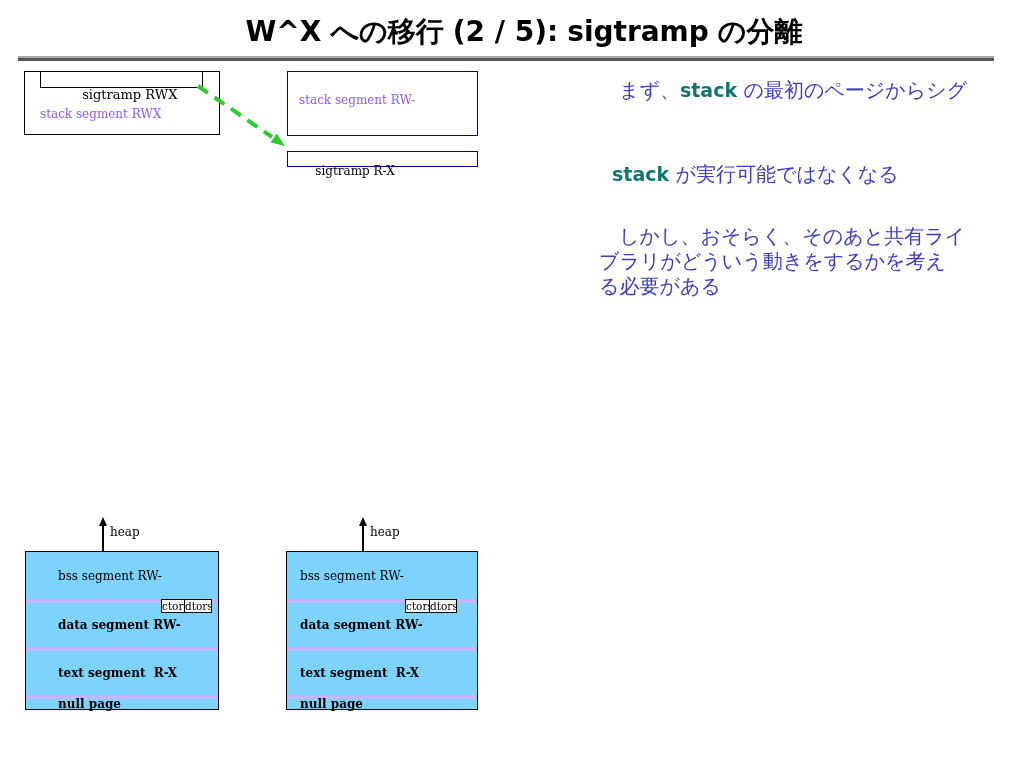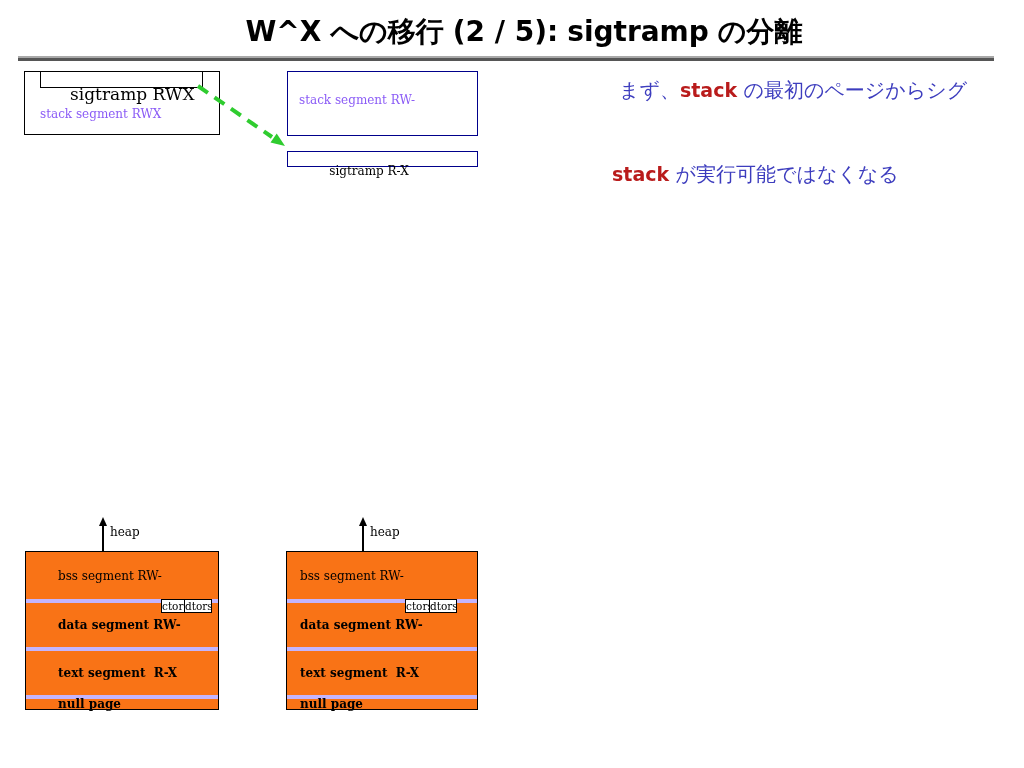--- a/index.html
+++ b/index.html
@@ -36,27 +36,27 @@
   
   .move-arrow { position:absolute; left:190px; top:78px; }
 
   
   .note { position:absolute; left:599px; width:425px; color:#3d3dbe; }
   .note .line { height:25px; line-height:25px; font-size:20px; white-space:pre; }
   .indent1 { padding-left:20px; }
   .indent2 { padding-left:13px; }
   .code {
     font-family:"DejaVu Sans", sans-serif; font-weight:bold;
-    color:#b91c1c; font-size:19px;
+    color:#0f766e; font-size:19px;
   }
 
   
   .membox {
     position:absolute; box-sizing:border-box; border:1px solid #000;
-    background:#f97316; width:194px; height:159px;
+    background:#7dd3fc; width:194px; height:159px;
   }
   .msec {
     box-sizing:border-box; display:flex; align-items:center;
     font-size:12px; white-space:pre;
   }
   .msec.divtop { border-top:4px solid #c4b5fd;font-weight:bold; }
   .sec-bss  { height:47px; }
   .sec-data { height:48px; }
   .sec-text { height:48px; }
   .sec-null { height:14px; }
@@ -80,44 +80,49 @@
 
 <div class="slide">
 
   <div class="title">
     <span class="latin">W^X</span><span class="jp">への移行</span><span class="latin">(2 / 5):</span><span class="latin">sigtramp</span><span class="jp">の分離</span>
   </div>
 
   <div class="divider"></div>
 
   <div class="box" style="left:24px; top:71px; width:196px; height:64px;"></div>
-  <div class="box" style="left:40px; top:71px; width:163px; height:17px; text-align:center; line-height:15px; font-size:17px;">
+  <div class="box" style="left:40px; top:71px; width:163px; height:17px; text-align:center; line-height:15px; font-size:13px;">
     <span>sigtramp RWX</span>
   </div>
   <div class="diagram-label" style="left:40px; top:107px;">stack segment RWX</div>
 
   <svg class="move-arrow" width="110" height="80" viewBox="0 0 110 80">
     <line x1="8" y1="8" x2="82" y2="59" stroke="#2fcc2f" stroke-width="4" stroke-dasharray="12 8"></line>
     <polygon points="95,68 80.5,64.6 86.7,55.6" fill="#2fcc2f"></polygon>
   </svg>
 
   <div class="box navy" style="left:287px; top:71px; width:191px; height:65px;"></div>
   <div class="diagram-label" style="left:299px; top:93px;">stack segment RW-</div>
-  <div class="box navy" style="left:287px; top:151px; width:191px; height:16px; padding-left:26px; line-height:13px;">
+  <div class="box navy" style="left:287px; top:151px; width:191px; height:16px; padding-left:12px; line-height:13px;">
     <span>sigtramp R-X</span>
   </div>
 
   <div class="note" style="top:78px;">
     <div class="line indent1"><span>まず、</span><span class="code">stack</span><span> の最初のページからシグ</span></div>
   </div>
 
   <div class="note" style="top:162px;">
     <div class="line indent2"><span class="code">stack</span><span> が実行可能ではなくなる</span></div>
   </div>
 
+  <div class="note" style="top:224px;">
+    <div class="line indent1"><span>しかし、おそらく、そのあと共有ライ</span></div>
+    <div class="line"><span>ブラリがどういう動きをするかを考え</span></div>
+    <div class="line"><span>る必要がある</span></div>
+  </div>
 
   <div class="heap-head" style="left:99px; top:517px;"></div>
   <div class="heap-line" style="left:102px; top:526px;"></div>
   <div class="heap-label" style="left:110px; top:525px;">heap</div>
 
   <div class="membox pad-a" style="left:25px; top:551px;">
     <div class="msec sec-bss">bss segment RW-</div>
     <div class="msec sec-data divtop">data segment RW-</div>
     <div class="msec sec-text divtop">text segment  R-X</div>
     <div class="msec sec-null divtop">null page</div>

